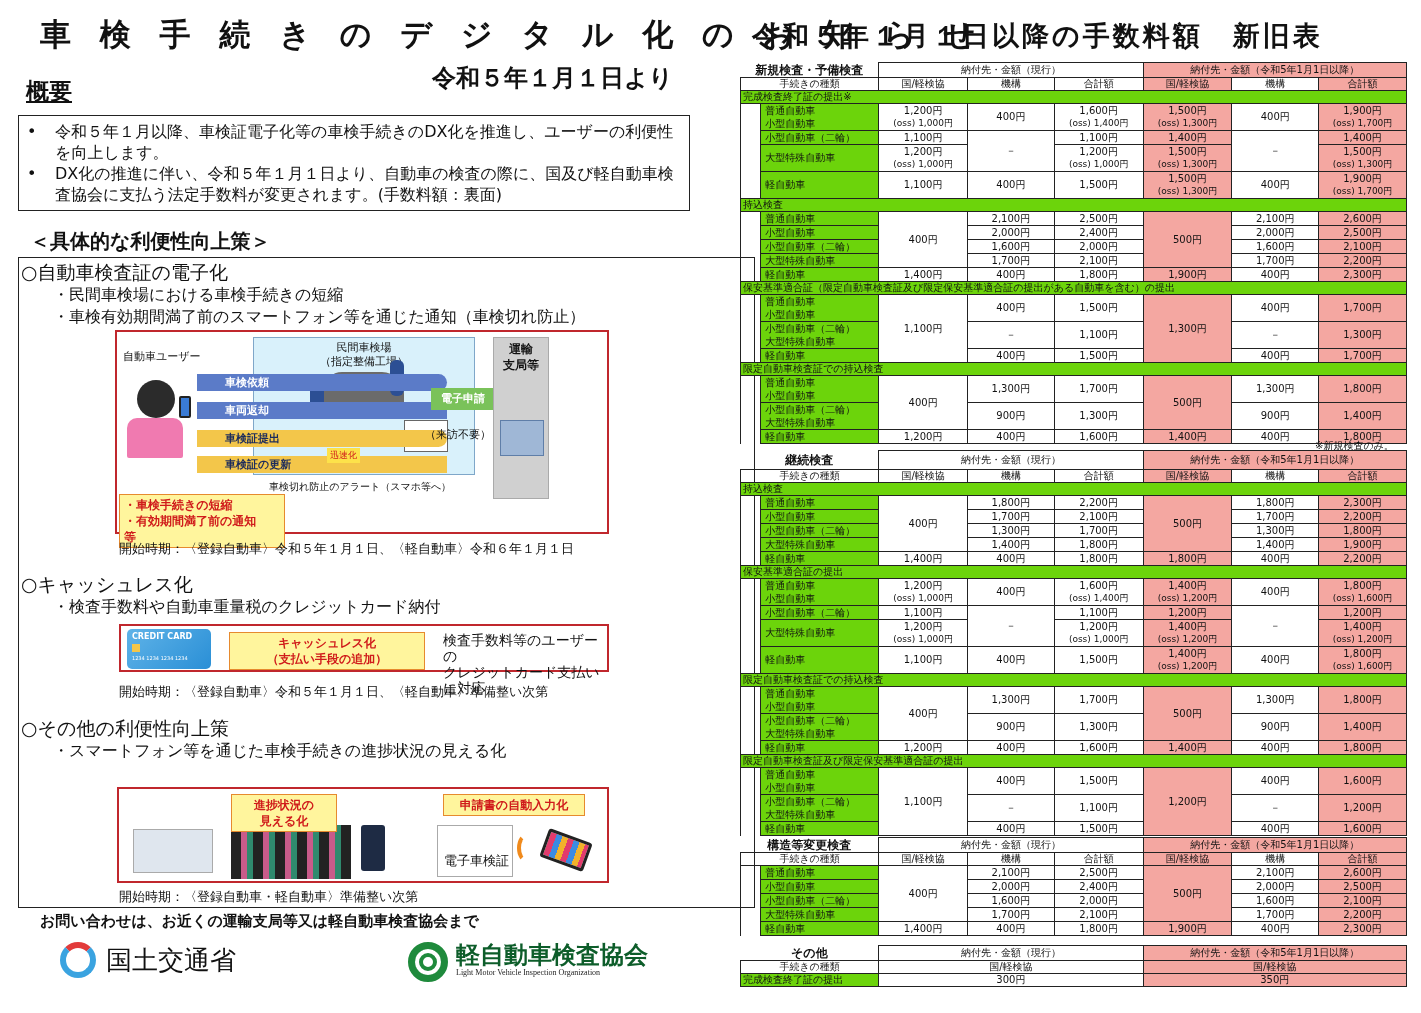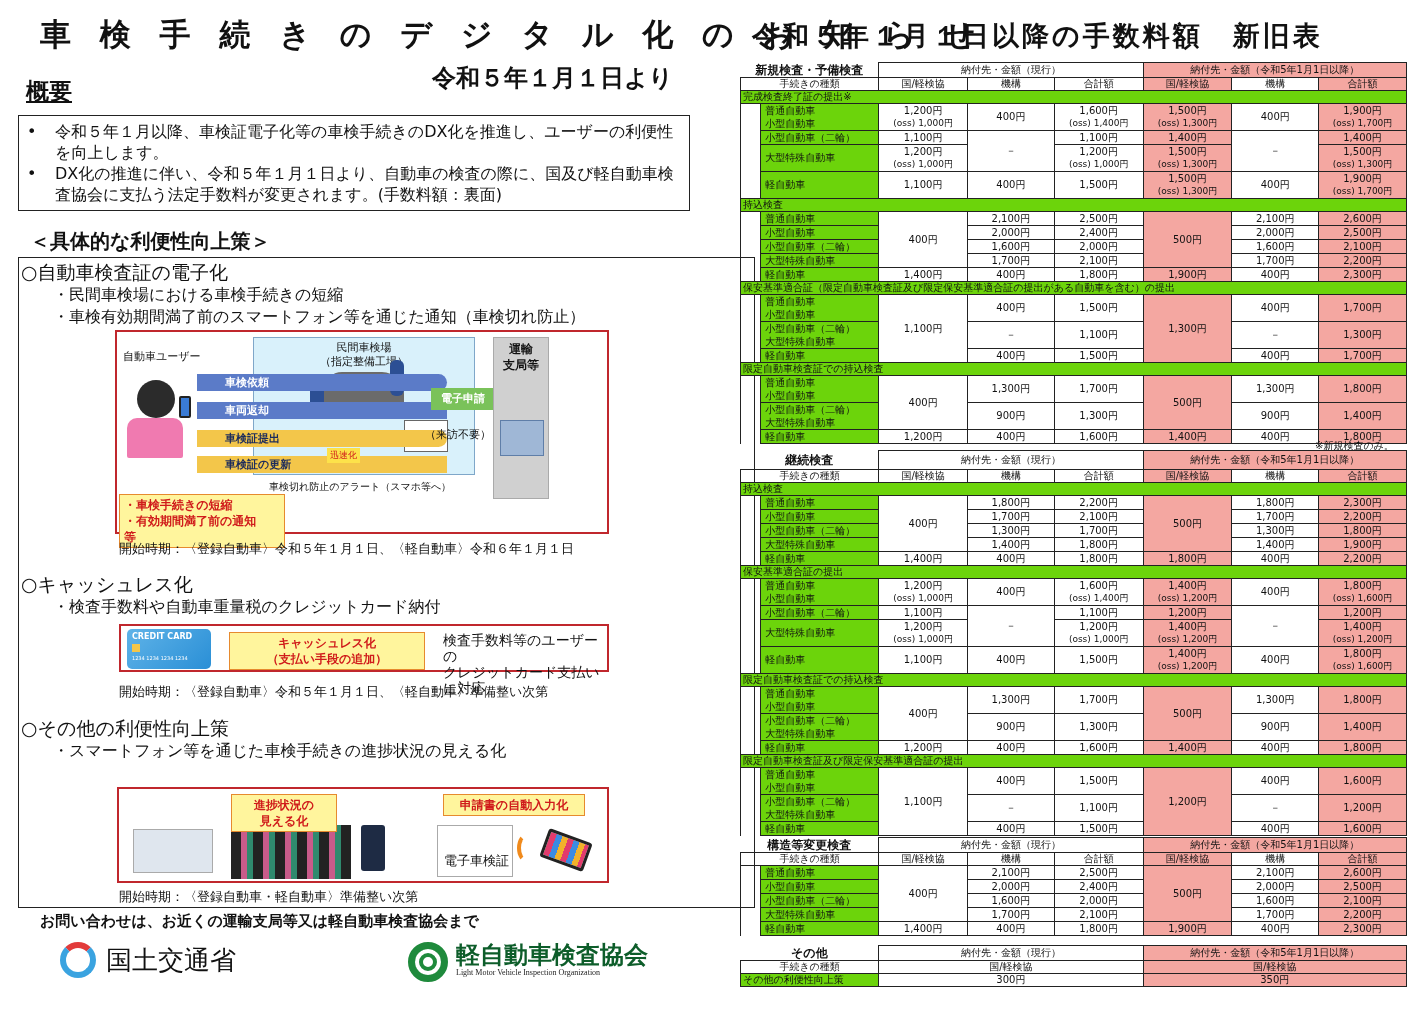--- a/index.html
+++ b/index.html
@@ -1031,18 +1031,18 @@
         <td class="cap" colspan="2">その他</td>
     <td class="hc" colspan="3">納付先・金額（現行）</td>
     <td class="pink" colspan="3">納付先・金額（令和5年1月1日以降）</td>
       </tr>
    <tr style="height:13px">
         <td colspan="2">手続きの種類</td>
     <td colspan="3">国/軽検協</td>
     <td class="pink" colspan="3">国/軽検協</td>
       </tr>
    <tr style="height:13px">
-        <td class="lab" colspan="2" style="padding-left:2px">その他の利便性向上策</td>
+        <td class="lab" colspan="2" style="padding-left:2px">完成検査終了証の提出</td>
     <td colspan="3">300円</td>
     <td class="pink" colspan="3">350円</td>
       </tr>
     </tbody>
   </table>
 
 </body></html>

